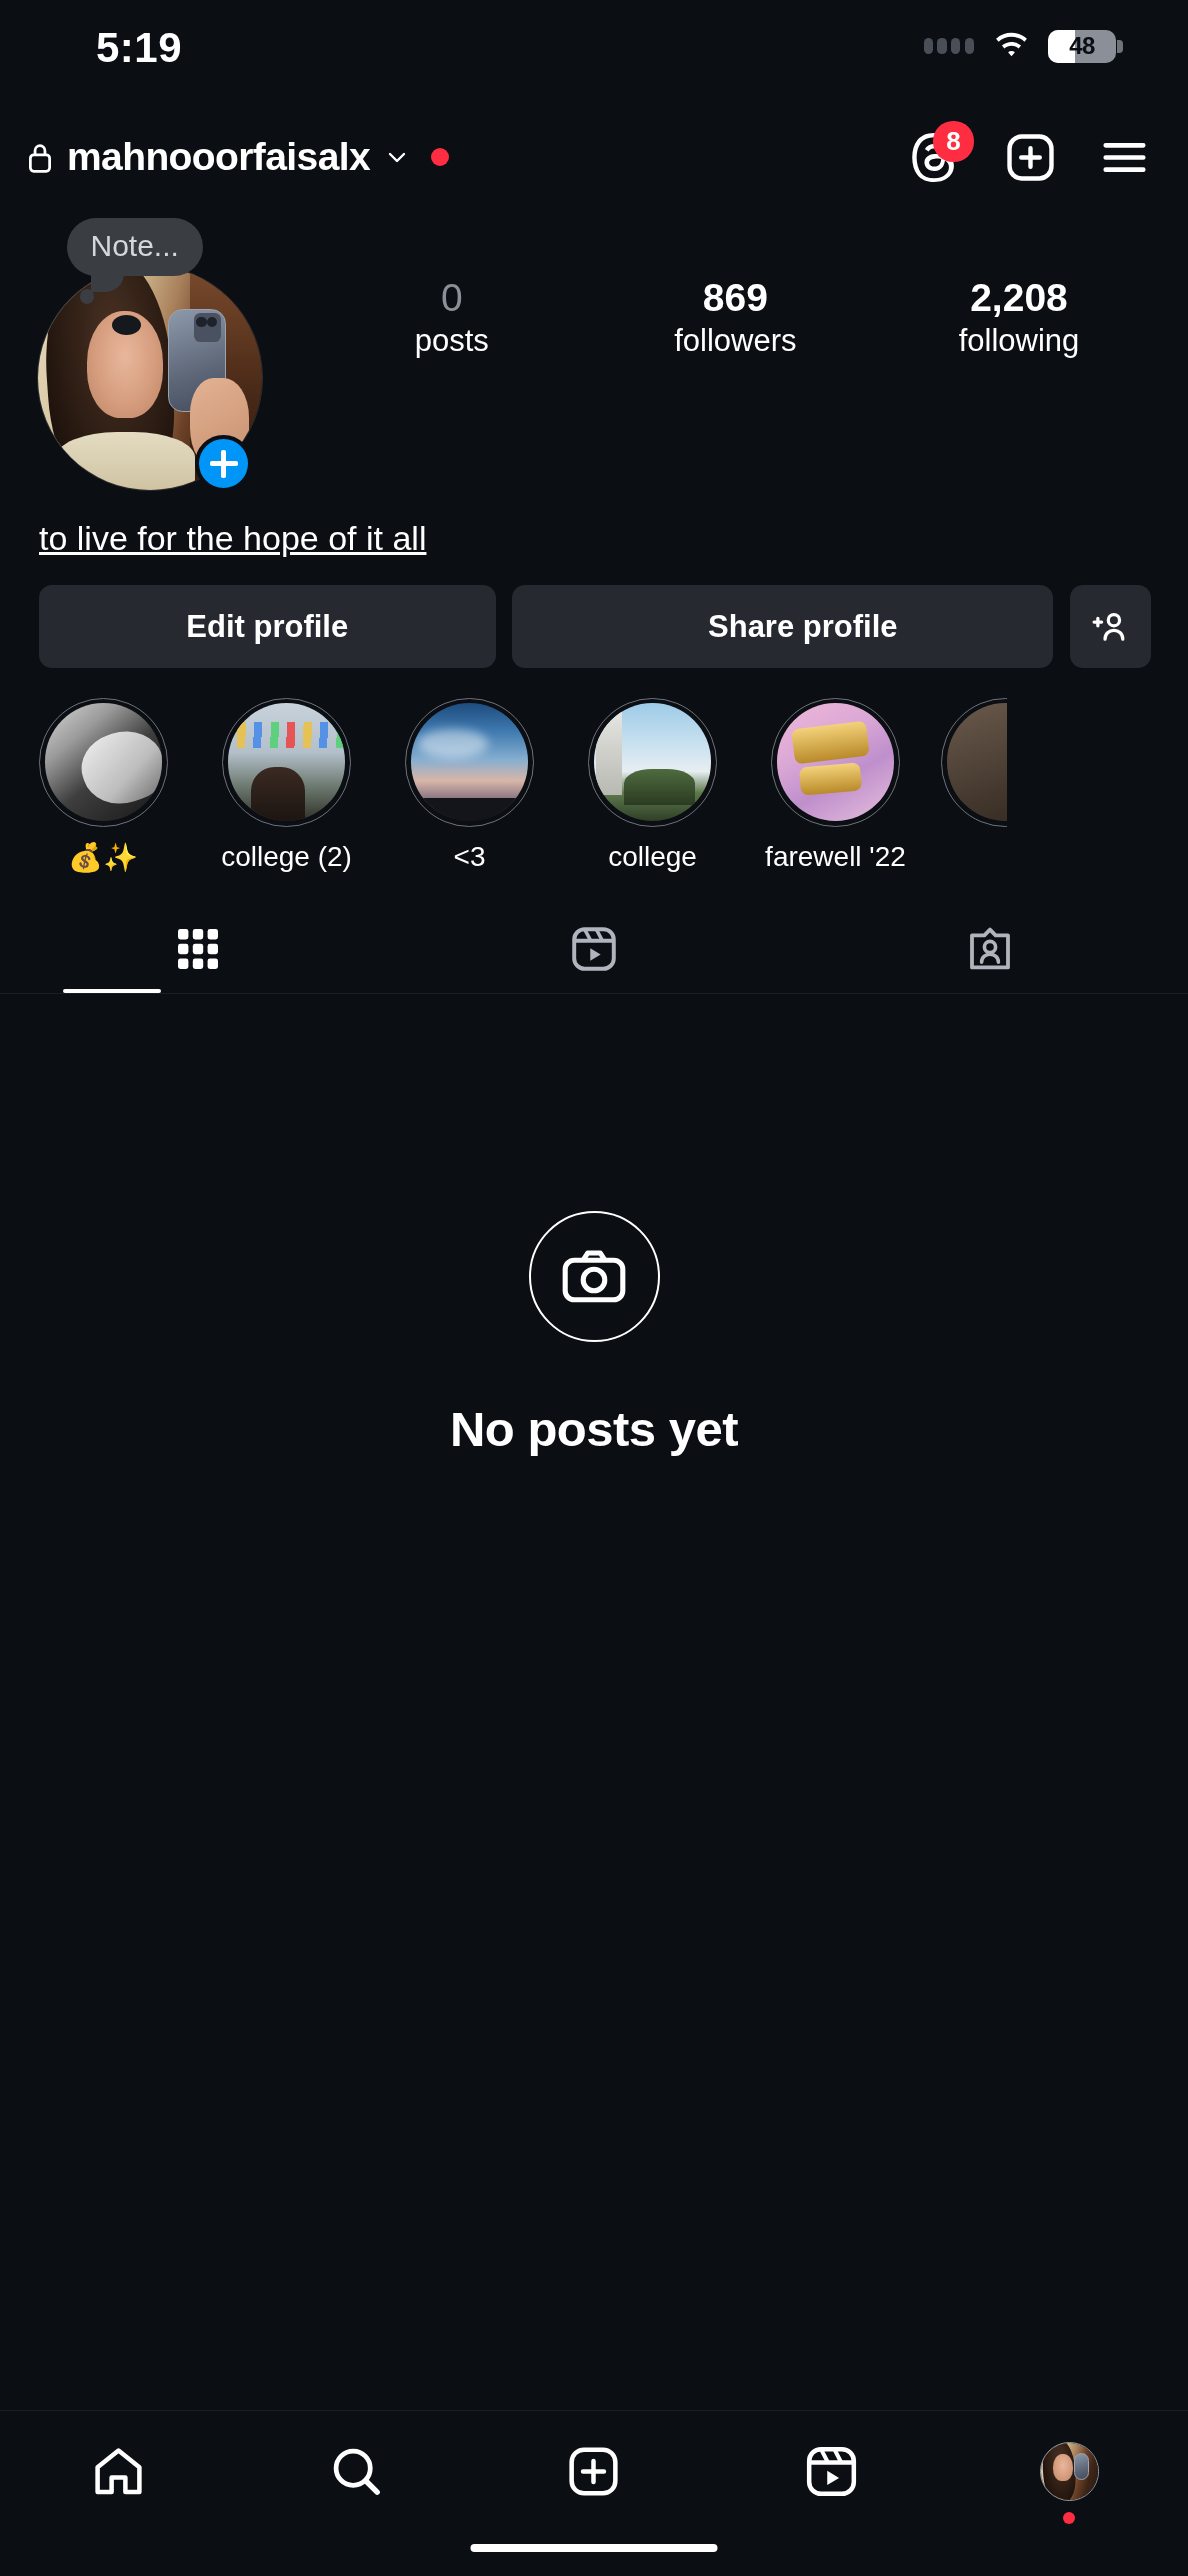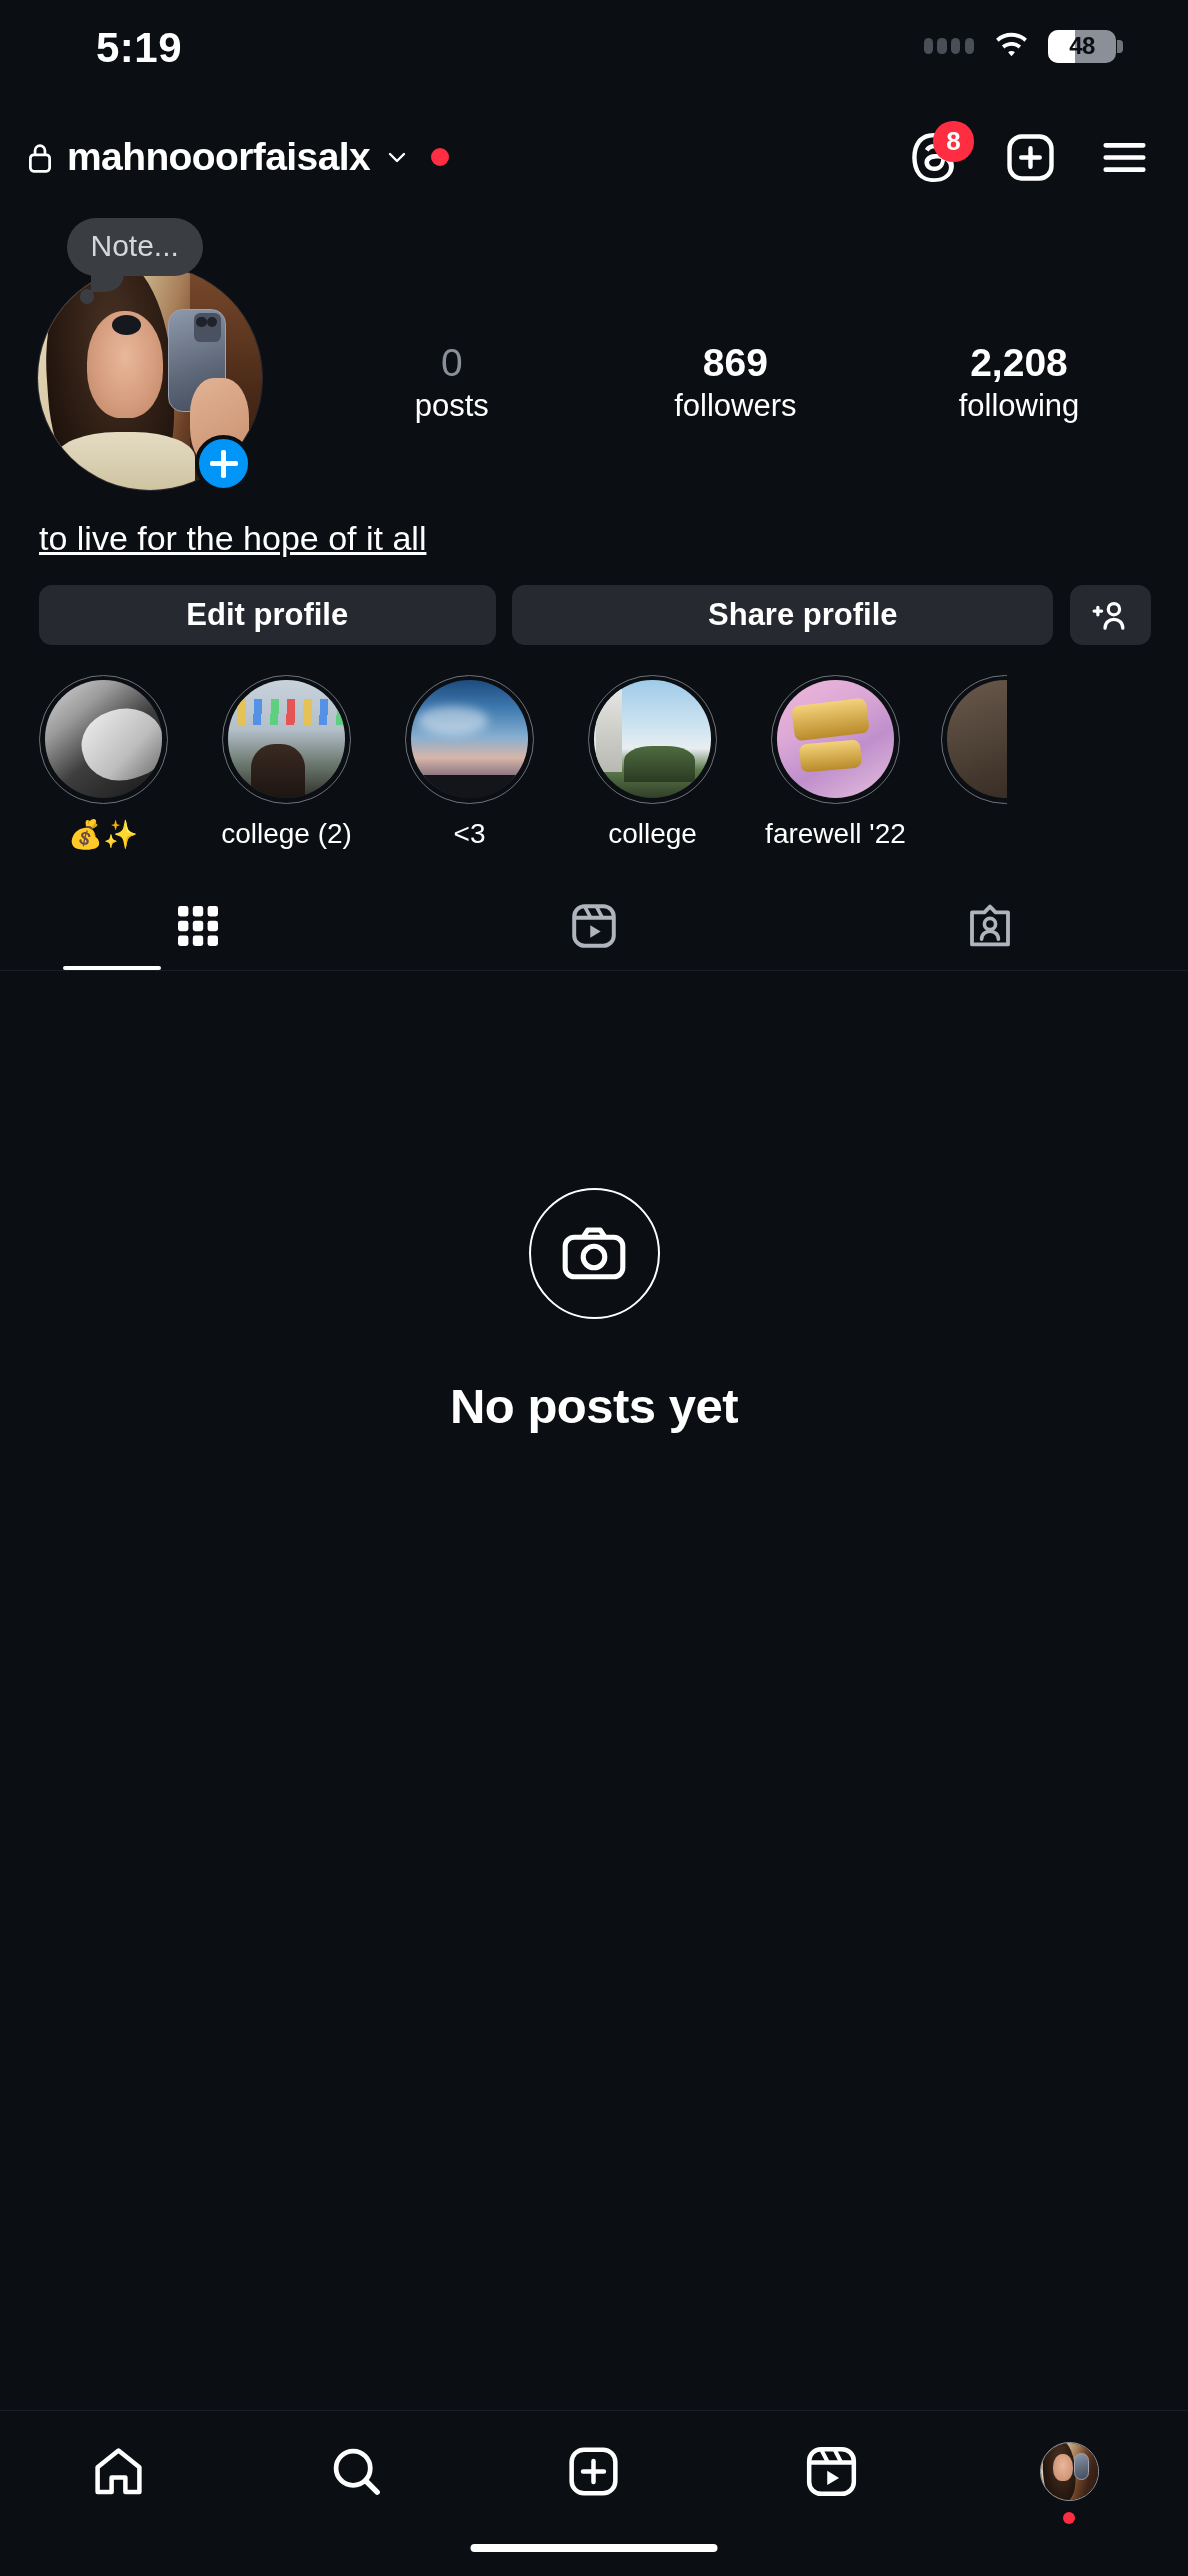--- a/index.html
+++ b/index.html
@@ -67,21 +67,21 @@
   .badge8{
     position:absolute; top:-9.2px; right:-11px;
     min-width:41px; height:41px; padding:0 7.4px;
     background:#ff2d42; color:#fff; border-radius:20px;
     font-size:26px; font-weight:700;
     display:flex; align-items:center; justify-content:center;
   }
 
   
   .profile-top{
-    display:flex; align-items:center;
+    display:flex; align-items:flex-start;
     padding:20px 18px 0 37px;
   }
   .avatar-wrap{ position:relative; width:249px; flex:none; }
   .note-bubble{
     position:absolute; top:-5.5px; left:29.5px; z-index:5;
     background:#3a3d42; color:#d4d7dc;
     font-size:30px; padding:11px 24px 13px 24px;
     border-radius:31px; white-space:nowrap;
   }
   .note-bubble:after{
@@ -180,21 +180,21 @@
   }
   .bio-name .sparkle{ font-size:32px; }
   .bio-pronoun{ font-size:35px; font-weight:400; color:#9aa0a8; }
   .bio-text{ font-size:34px; color:#fff; margin-top:9.2px; line-height:1.25;text-decoration:underline; }
 
   
   .actions{
     display:flex; gap:16.6px; padding:26px 37px 0 39px;
   }
   .btn{
-    background:#262930; border-radius:13px; height:60px;
+    background:#262930; border-radius:13px; height:83px;
     display:flex; align-items:center; justify-content:center;
     font-size:31px; font-weight:700; color:#fff;
   }
   .btn.edit{ flex:1.02; }
   .btn.share{ flex:1.12;padding-left:40px; }
   .btn.addp{ width:81px; flex:none; }
 
   
   .highlights{
     display:flex; gap:28px; padding:29.5px 0 0 26px;

